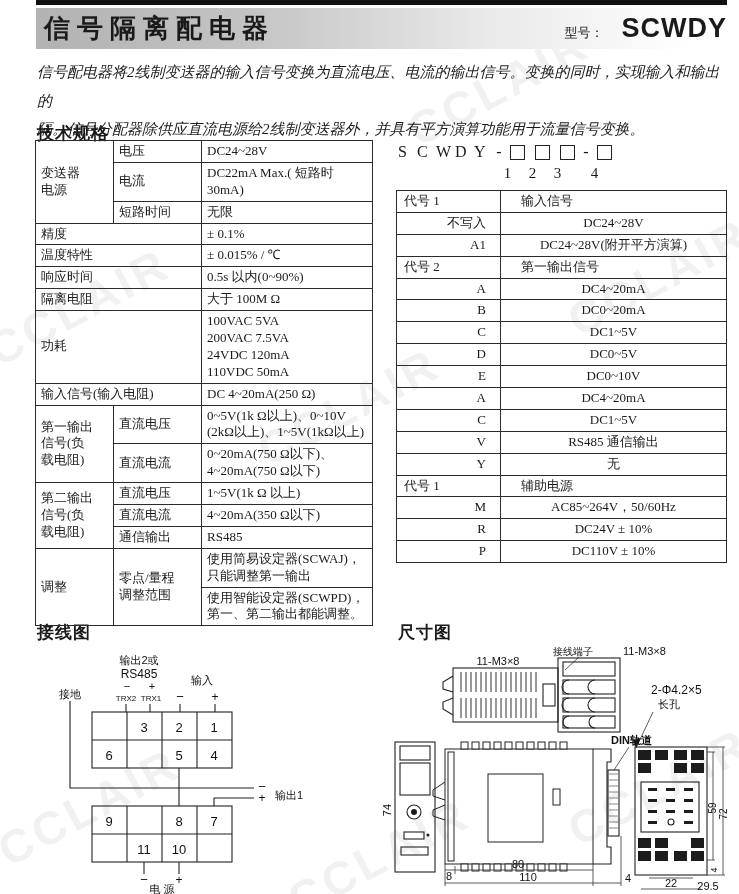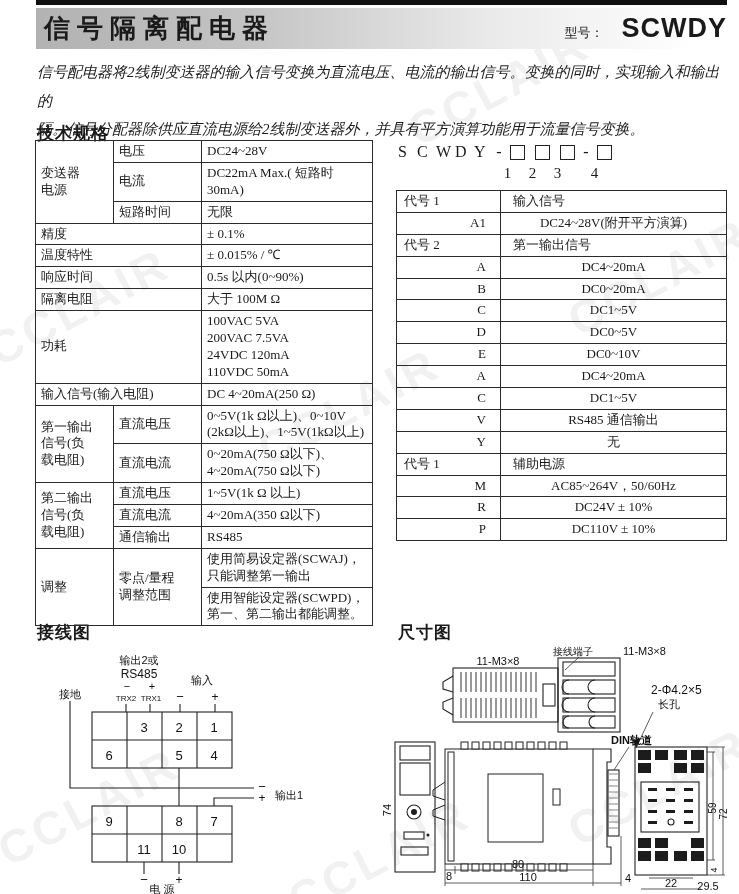--- a/index.html
+++ b/index.html
@@ -44,21 +44,21 @@
   td { border:1px solid #2b2b2b; padding:2px 5px; white-space:pre-line; line-height:1.3; }
   .spec-wrap  { position:absolute; left:35px;  top:140px; }
   .model-wrap2{ position:absolute; left:396px; top:190px; }
   table.spec  { width:338px; }
   table.spec td.c1 { width:78px; }
   table.spec td.c2 { width:88px;margin-left:39px; }
   table.model { width:331px; }
   table.model td.mc1 { width:104px; text-align:right; padding-right:14px; }
   table.model td.mc2 { text-align:center; }
   table.model tr.hdr td.mc1 { text-align:left; padding-left:7px; }
-  table.model tr.hdr td.mc2 { text-align:left; padding-left:12px; }
+  table.model tr.hdr td.mc2 { text-align:left; padding-left:20px; }
   table.model td { height:21px; }
   
   .code-area { position:absolute; left:398px; top:142px; font-size:16px; }
   .code-line { display:flex; align-items:center; height:20px; }
   .code-line .ltr { width:19px; text-align:left; font-family:"Liberation Serif", serif; }
   .code-line .dash { width:12px; text-align:center; }
   .code-box { width:15px; height:15px; border:1.6px solid #222; margin:0 5px; }
   .digit-row { display:flex; margin-top:3px; }
   .digit-row .sp { width:97px; }
   .digit-row .dg { width:25px; text-align:center; font-size:15px; }
@@ -211,20 +211,24 @@
       <span class="dg dg4">4</span>
     </div>
   </div>
 
   <div class="model-wrap2">
     <table class="model">
       <tbody>
           <tr class="hdr">
             <td class="mc1">代号 1</td>
             <td class="mc2">输入信号</td>
+          </tr>
+      <tr>
+            <td class="mc1">不写入</td>
+            <td class="mc2">DC24~28V</td>
           </tr>
       <tr>
             <td class="mc1">A1</td>
             <td class="mc2">DC24~28V(附开平方演算)</td>
           </tr>
       <tr class="hdr">
             <td class="mc1">代号 2</td>
             <td class="mc2">第一输出信号</td>
           </tr>
       <tr>

